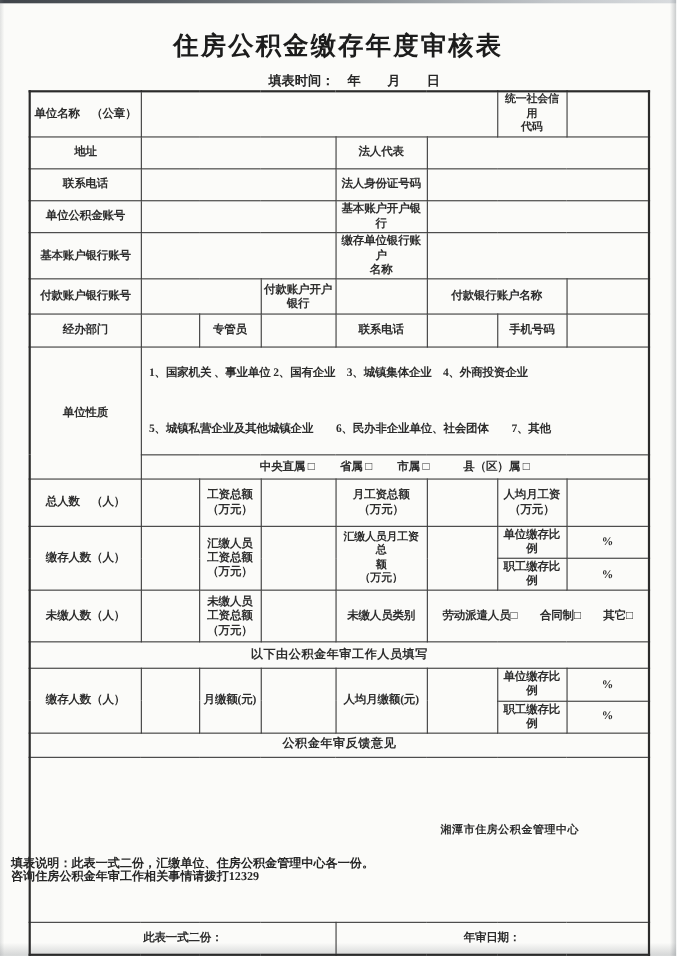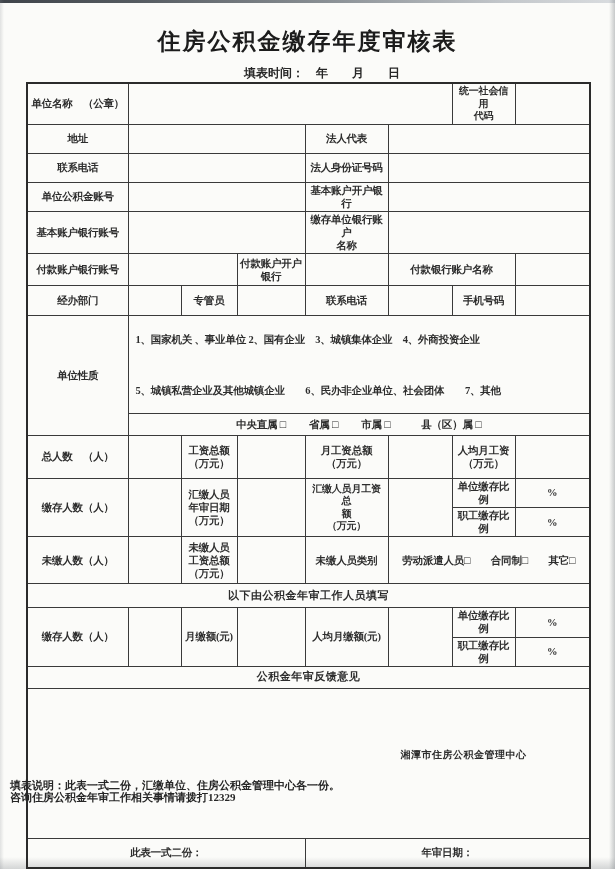--- a/index.html
+++ b/index.html
@@ -153,21 +153,21 @@
       <td></td>
       <td>人均月工资
 （万元）</td>
       <td></td>
     </tr>
 
     <tr style="height:22px">
       <td rowspan="2">缴存人数（人）</td>
       <td rowspan="2"></td>
       <td rowspan="2">汇缴人员
-年审日期
+工资总额
 （万元）</td>
       <td rowspan="2"></td>
       <td rowspan="2" class="small">汇缴人员月工资总
 额
 （万元）</td>
       <td rowspan="2"></td>
       <td>单位缴存比例</td>
       <td>%</td>
     </tr>
     <tr style="height:21px">

